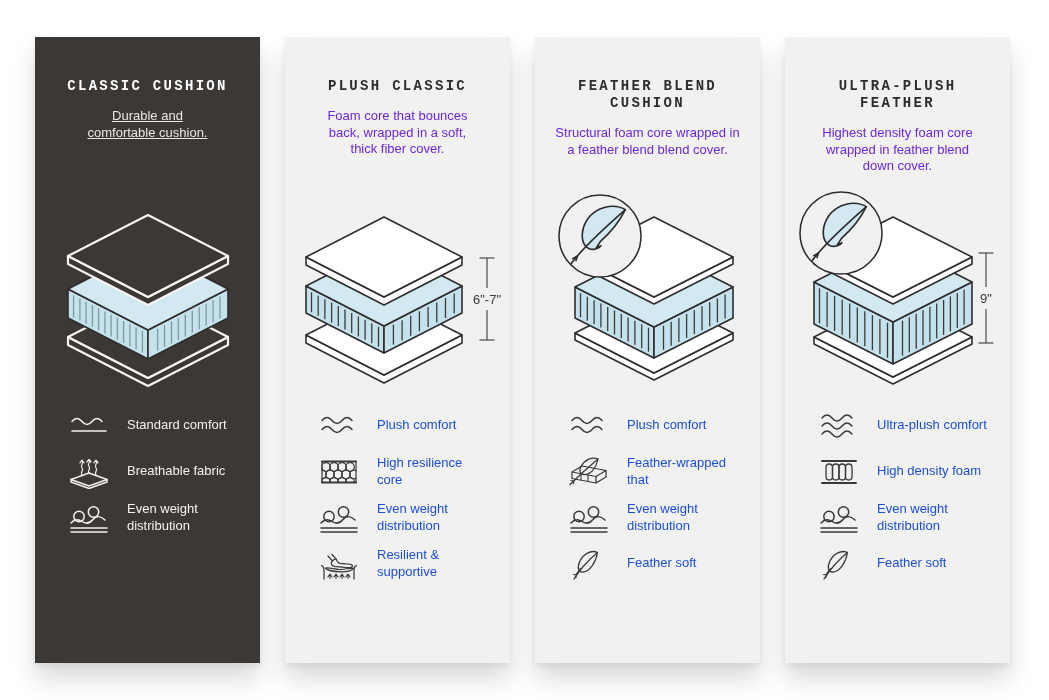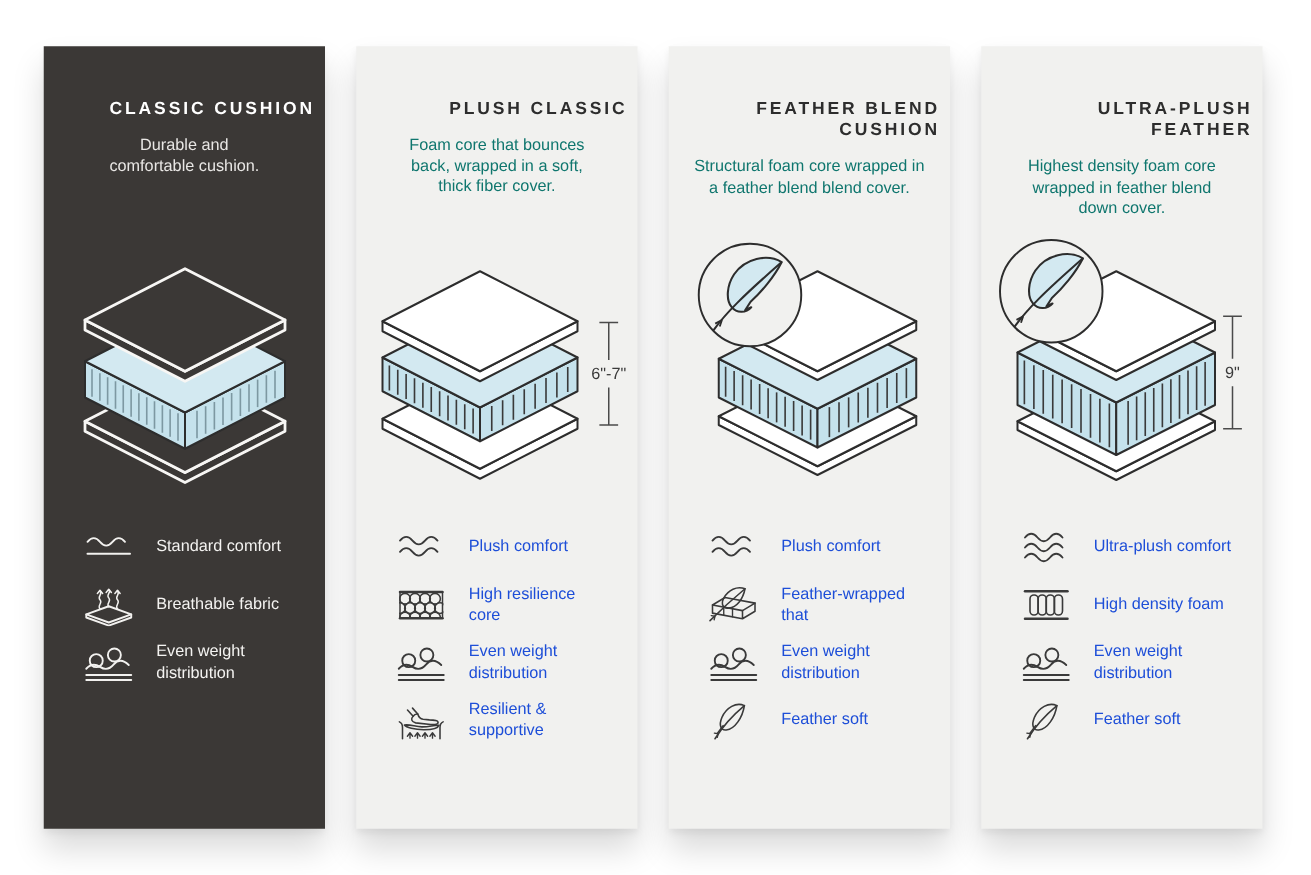--- a/index.html
+++ b/index.html
@@ -1,25 +1,25 @@
 <!DOCTYPE html>
 <html><head>
 <meta charset="utf-8">
 <style>
   html,body{margin:0;padding:0;background:#ffffff;}
   .page{position:relative;width:1049px;height:700px;background:#ffffff;font-family:"Liberation Sans",sans-serif;overflow:hidden;}
   .panels{position:absolute;left:35px;top:37px;display:flex;gap:25px;}
   .panel{position:relative;width:225px;height:626px;background:#f1f1ef;box-shadow:0 16px 24px rgba(0,0,0,.15),0 3px 6px rgba(0,0,0,.06);}
   .panel.dark{background:#3b3836;}
   .illu{position:absolute;left:0;top:0;width:225px;height:626px;pointer-events:none;}
-  .title{position:relative;margin:41px 8px 0;text-align:right;font-size:14px;line-height:1.22;font-weight:700;letter-spacing:2.3px;color:#2d2d2d;white-space:pre-line;}
+  .title{position:relative;margin:41px 8px 0;text-align:center;font-size:14px;line-height:1.22;font-weight:700;letter-spacing:2.3px;color:#2d2d2d;white-space:pre-line;font-family:Liberation Mono, monospace;}
   .dark .title{color:#ffffff;}
-  .desc{position:relative;margin:13px 14px 0;text-align:center;font-size:13px;line-height:1.28;color:#0f766e;white-space:pre-line;}
-  .dark .desc{color:#e9e7e5;}
-  .features{position:absolute;left:0;right:0;top:371px;margin:12px;padding:0 6px 0 18px;list-style:none;display:flex;flex-direction:column;gap:11px;}
+  .desc{position:relative;margin:13px 14px 0;text-align:center;font-size:13px;line-height:1.28;color:#6d28d9;white-space:pre-line;}
+  .dark .desc{color:#e9e7e5;text-decoration:underline;}
+  .features{position:absolute;left:0;right:0;top:371px;margin:0;padding:0 6px 0 32px;list-style:none;display:flex;flex-direction:column;gap:11px;}
   .feature{display:flex;align-items:center;min-height:35px;}
   .ficon{flex:0 0 44px;height:34px;color:#3a3a3a;}
   .dark .ficon{color:#f2f1ef;}
   .ficon svg{display:block;width:44px;height:34px;}
   .flabel{margin-left:16px;font-size:13px;line-height:1.3;color:#1d4ed8;white-space:pre-line;}
   .dark .flabel{color:#f4f3f1;}
 </style>
 </head>
 <body>
 

